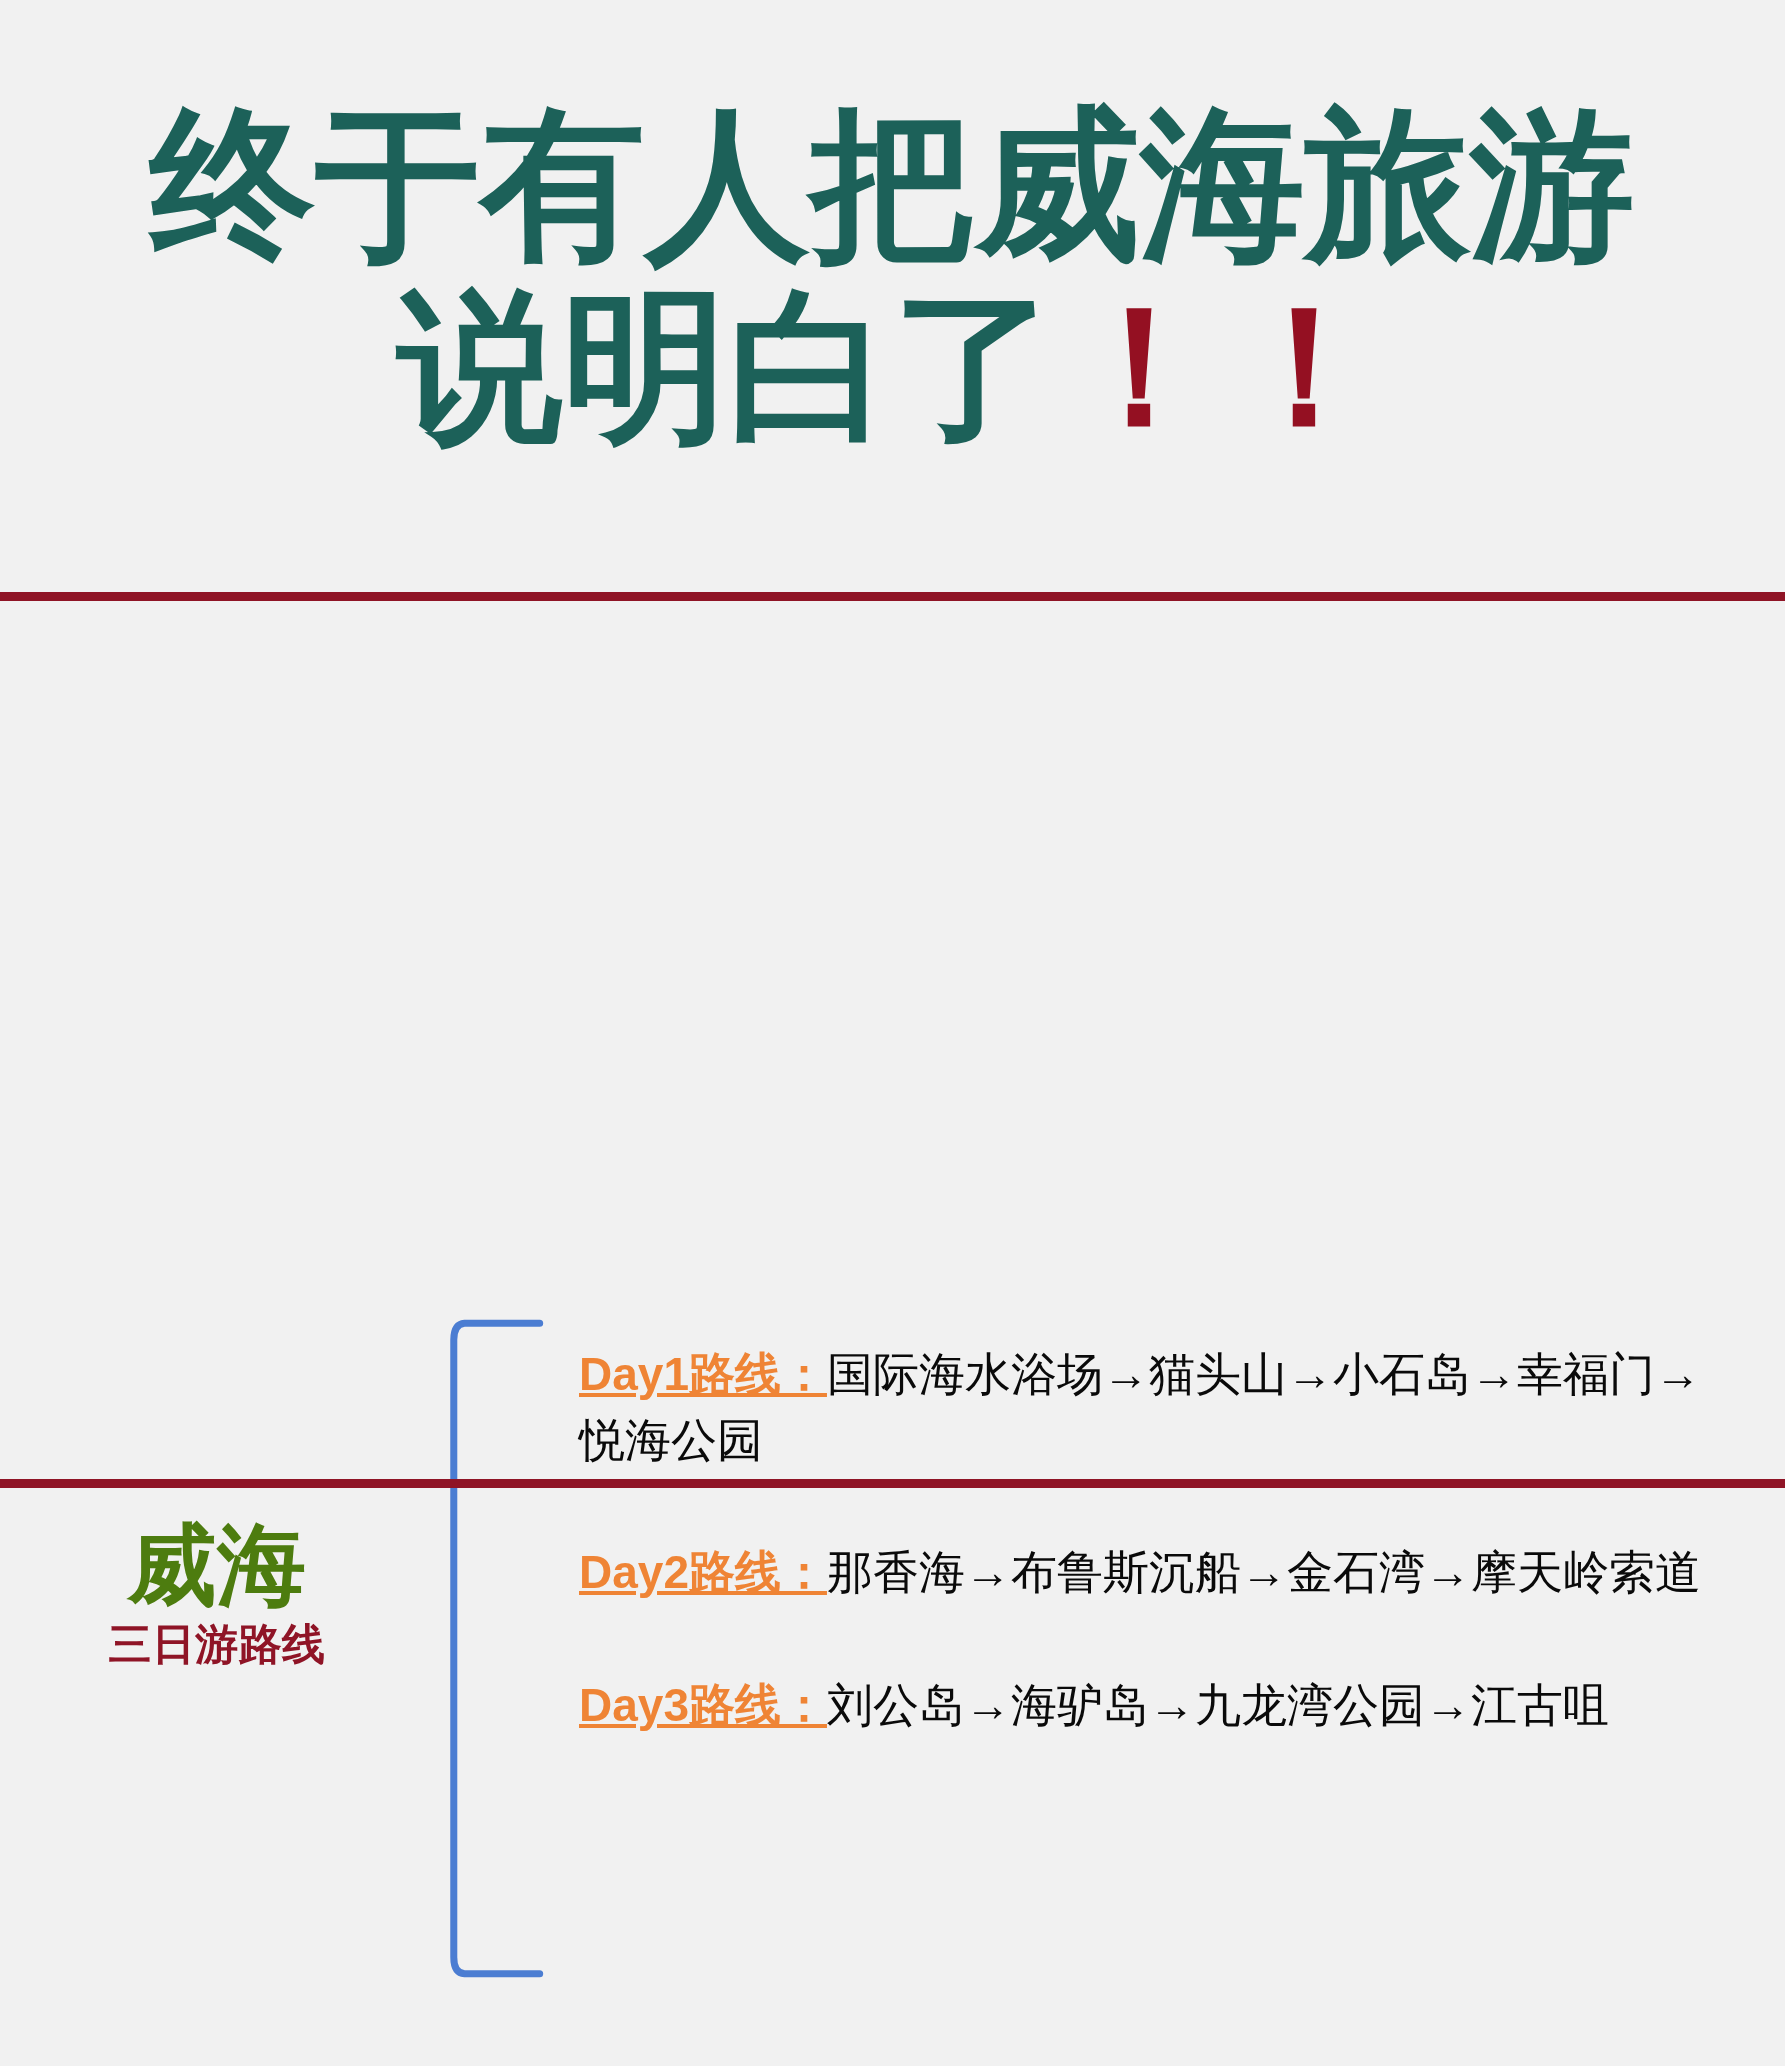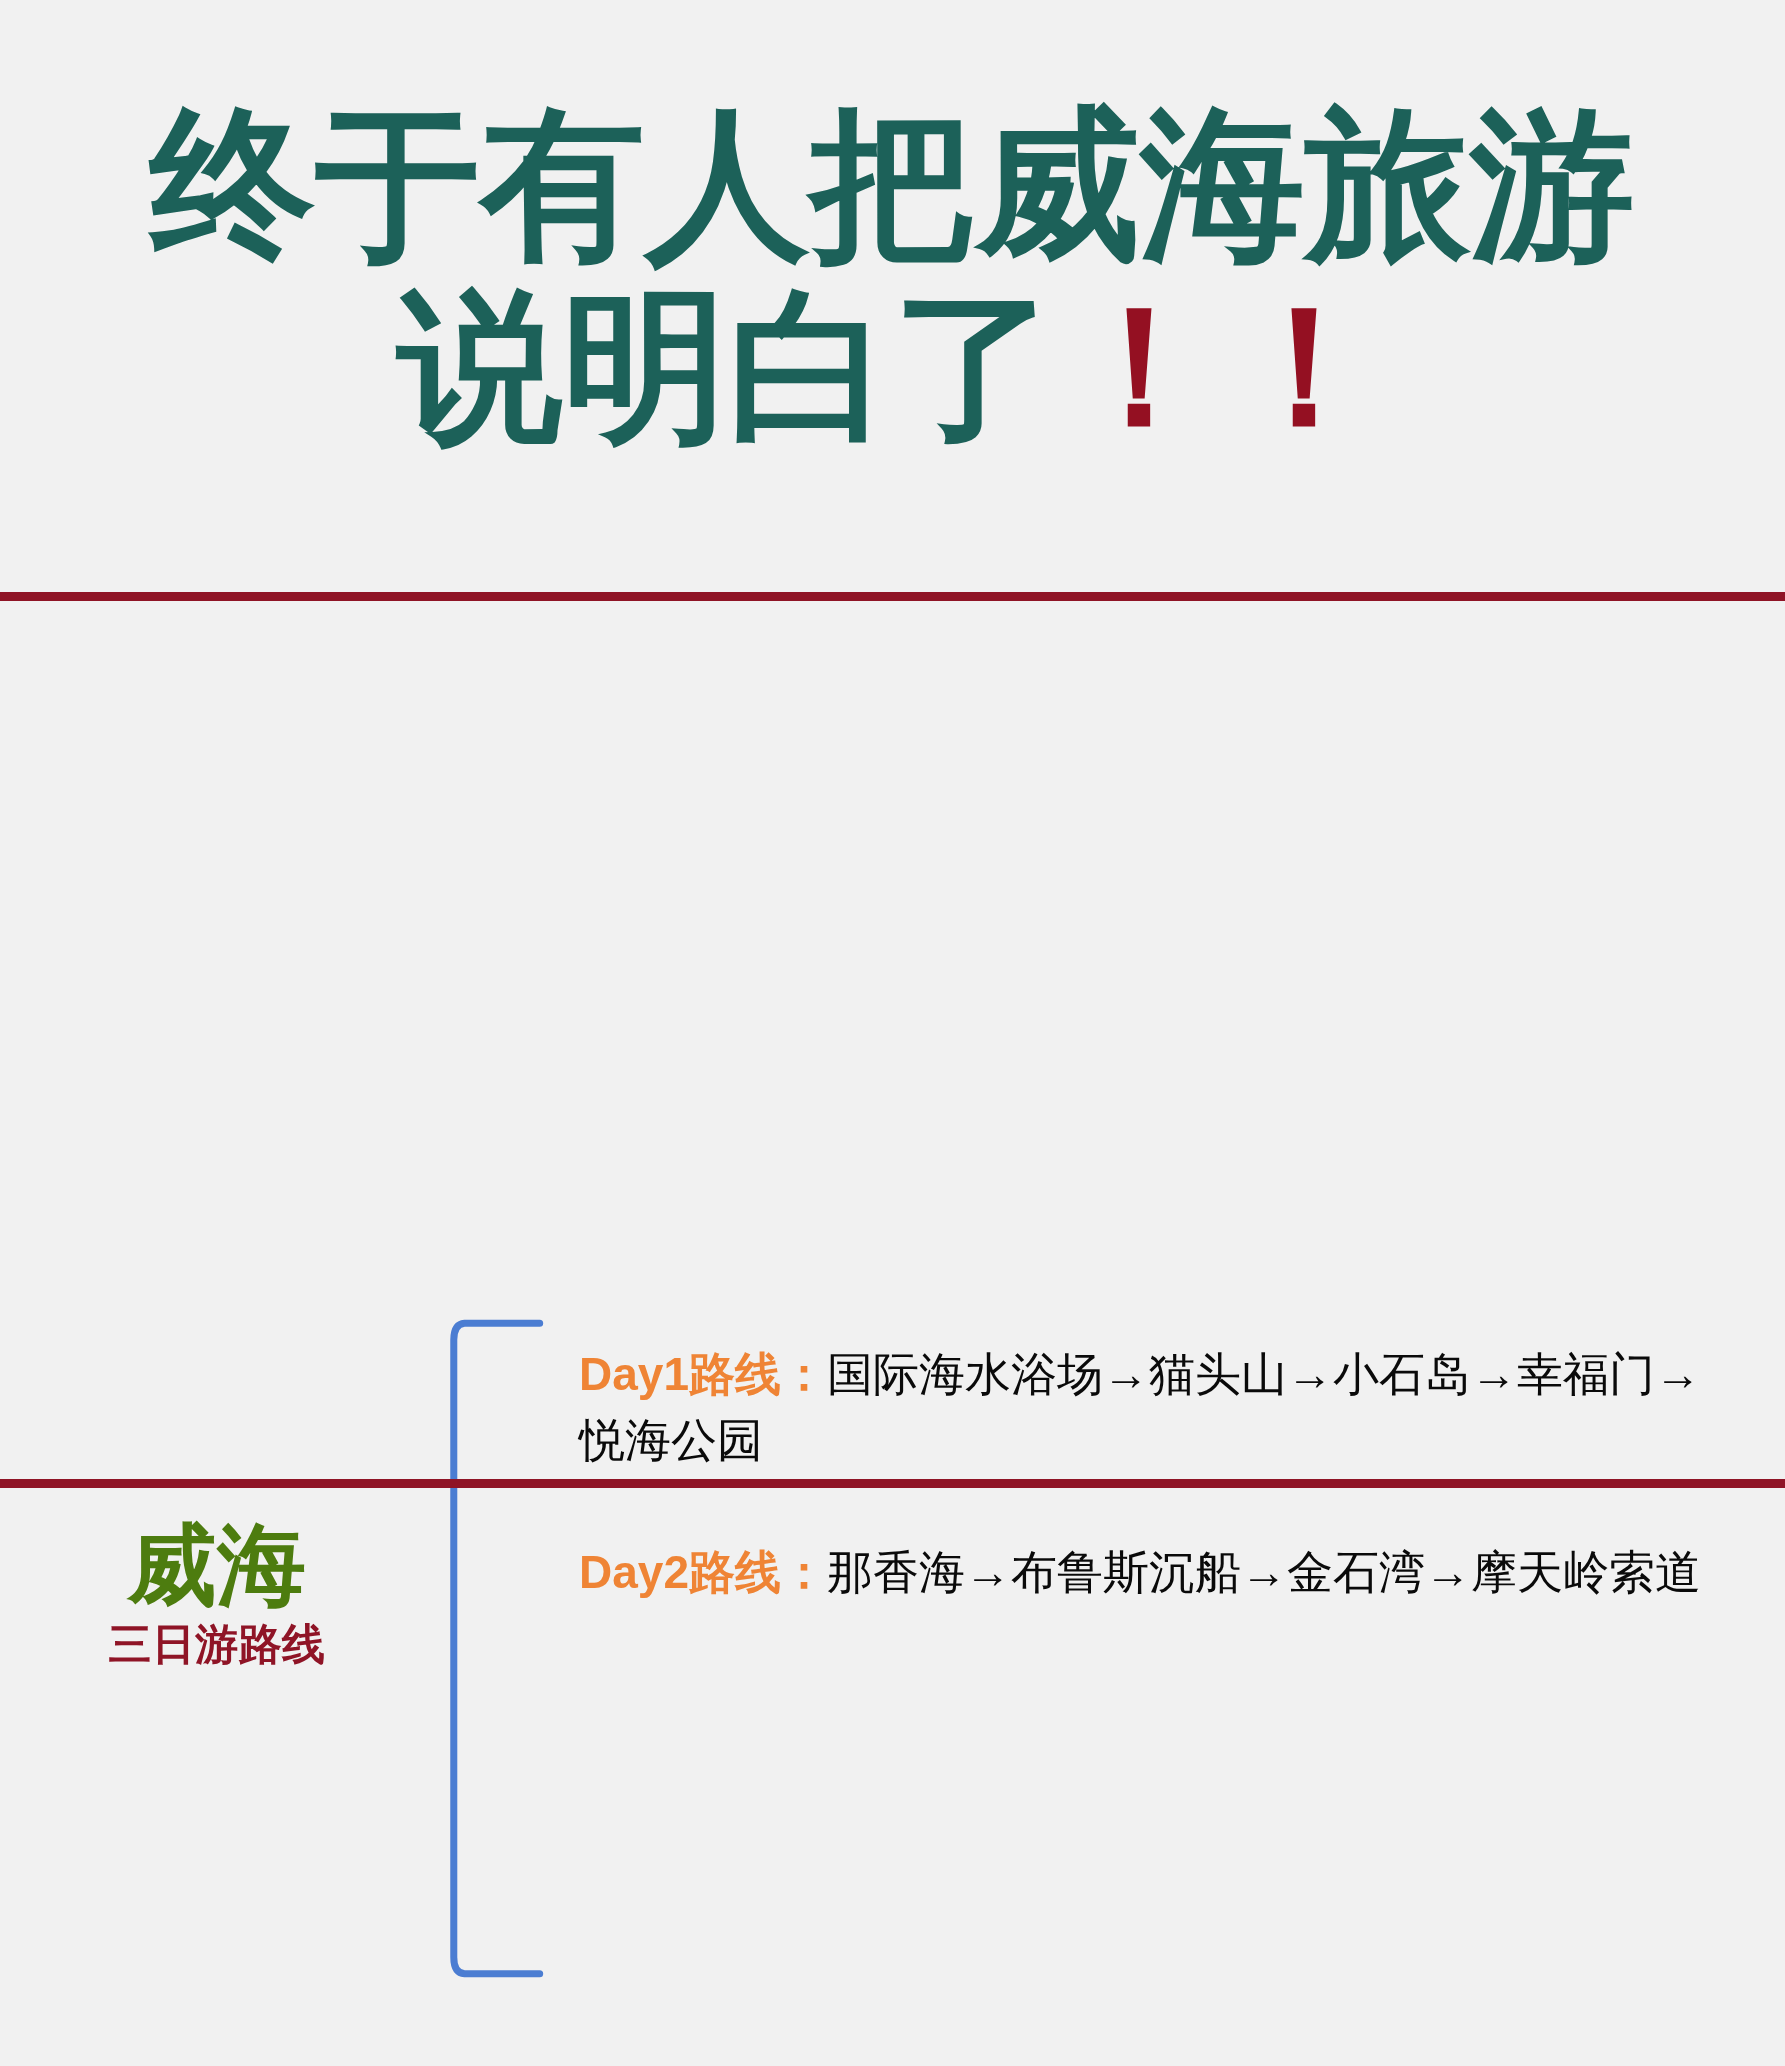--- a/index.html
+++ b/index.html
@@ -110,20 +110,21 @@
     text-align: left;
     word-break: break-all;
   }
   .content-1 .para { margin-bottom: 66px; }
   .content-1 .para:last-child,
   .content-2 .para:last-child { margin-bottom: 0; }
 
   .para-key {
     color: #ef8435;
     font-weight: 700;
+    text-decoration: underline;
   }
 </style>
 </head>
 <body>
 
 <div class="title-block">
   <div class="title-line title-line-1">终于有人把威海旅游</div>
   <div class="title-line title-line-2"><span>说明白了</span><span class="excl">！！</span></div>
 </div>
 
@@ -136,20 +137,21 @@
     <div class="side-label-sub">三日游路线</div>
   </div>
 
   <svg class="bracket bracket-1" viewBox="0 0 230 1590" preserveAspectRatio="none">
     <path d="M 222 8 L 40 8 Q 14 10 14 48 L 14 1542 Q 14 1580 40 1582 L 222 1582" fill="none" stroke="#4b7dd2" stroke-width="17" stroke-linecap="round" stroke-linejoin="round"></path>
   </svg>
 
   <div class="content content-1">
     <div class="para"><span class="para-key">Day1路线：</span><span>国际海水浴场→猫头山→小石岛→幸福门→悦海公园</span></div>
     <div class="para"><span class="para-key">Day2路线：</span><span>那香海→布鲁斯沉船→金石湾→摩天岭索道</span></div>
+    <div class="para"><span class="para-key">Day3路线：</span><span>刘公岛→海驴岛→九龙湾公园→江古咀</span></div>
   </div>
 </div>
 
 <div class="divider divider-2"></div>
 
 <div class="section section-2">
 
   
 
   

